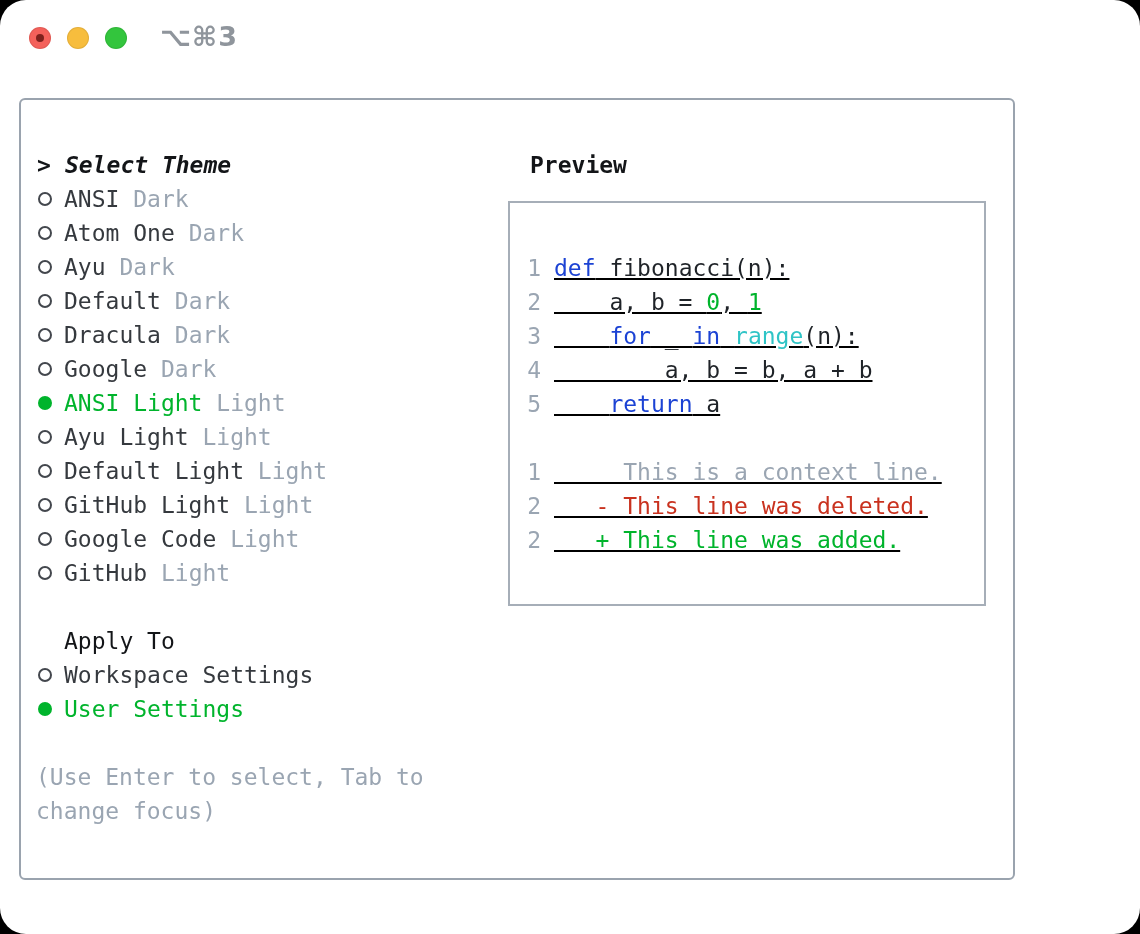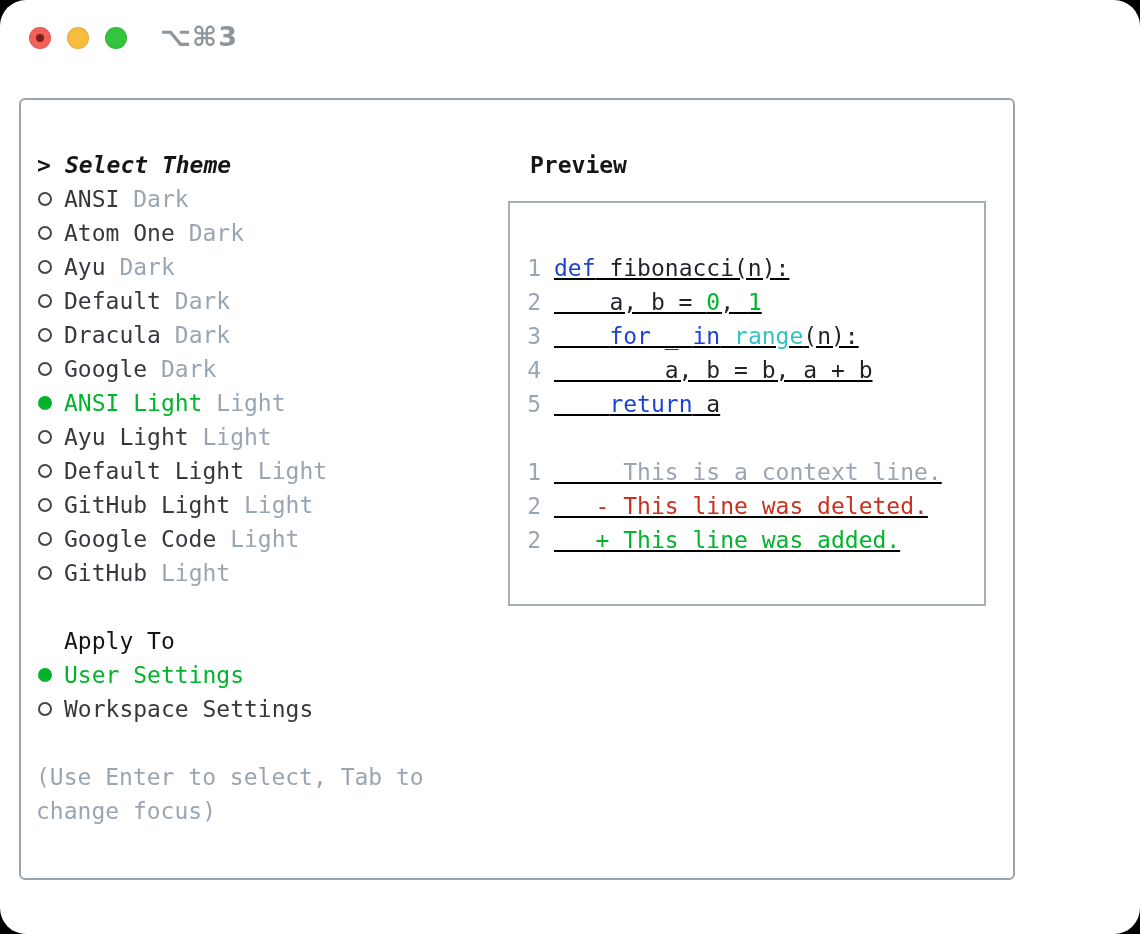--- a/index.html
+++ b/index.html
@@ -89,22 +89,22 @@
           <div class="row"><span class="marker"><span class="radio on"></span></span><span class="t-name sel">ANSI Light</span><span class="t-variant"> Light</span></div>
           <div class="row"><span class="marker"><span class="radio"></span></span><span class="t-name">Ayu Light</span><span class="t-variant"> Light</span></div>
           <div class="row"><span class="marker"><span class="radio"></span></span><span class="t-name">Default Light</span><span class="t-variant"> Light</span></div>
           <div class="row"><span class="marker"><span class="radio"></span></span><span class="t-name">GitHub Light</span><span class="t-variant"> Light</span></div>
           <div class="row"><span class="marker"><span class="radio"></span></span><span class="t-name">Google Code</span><span class="t-variant"> Light</span></div>
           <div class="row"><span class="marker"><span class="radio"></span></span><span class="t-name">GitHub</span><span class="t-variant"> Light</span></div>
         </div>
       <div class="row blank"></div>
       <div id="apply-block">
           <div class="row"><span class="marker"></span><span class="t-apply">Apply To</span></div>
+          <div class="row"><span class="marker"><span class="radio"></span></span><span class="opt-label">Workspace Settings</span></div>
           <div class="row"><span class="marker"><span class="radio on"></span></span><span class="opt-label sel">User Settings</span></div>
-          <div class="row"><span class="marker"><span class="radio"></span></span><span class="opt-label">Workspace Settings</span></div>
         </div>
       <div class="row blank"></div>
       <div class="hint">(Use Enter to select, Tab to change focus)</div>
     </div>
 
     <div class="preview-title">Preview</div>
     <div class="preview-box">
       <div id="code-lines">
           <div class="code-line"><span class="ln">1</span><span class="c-kw">def</span><span class="c-plain"> fibonacci(n):</span></div>
           <div class="code-line"><span class="ln">2</span><span class="c-plain">    a, b = </span><span class="c-num">0</span><span class="c-plain">, </span><span class="c-num">1</span></div>

